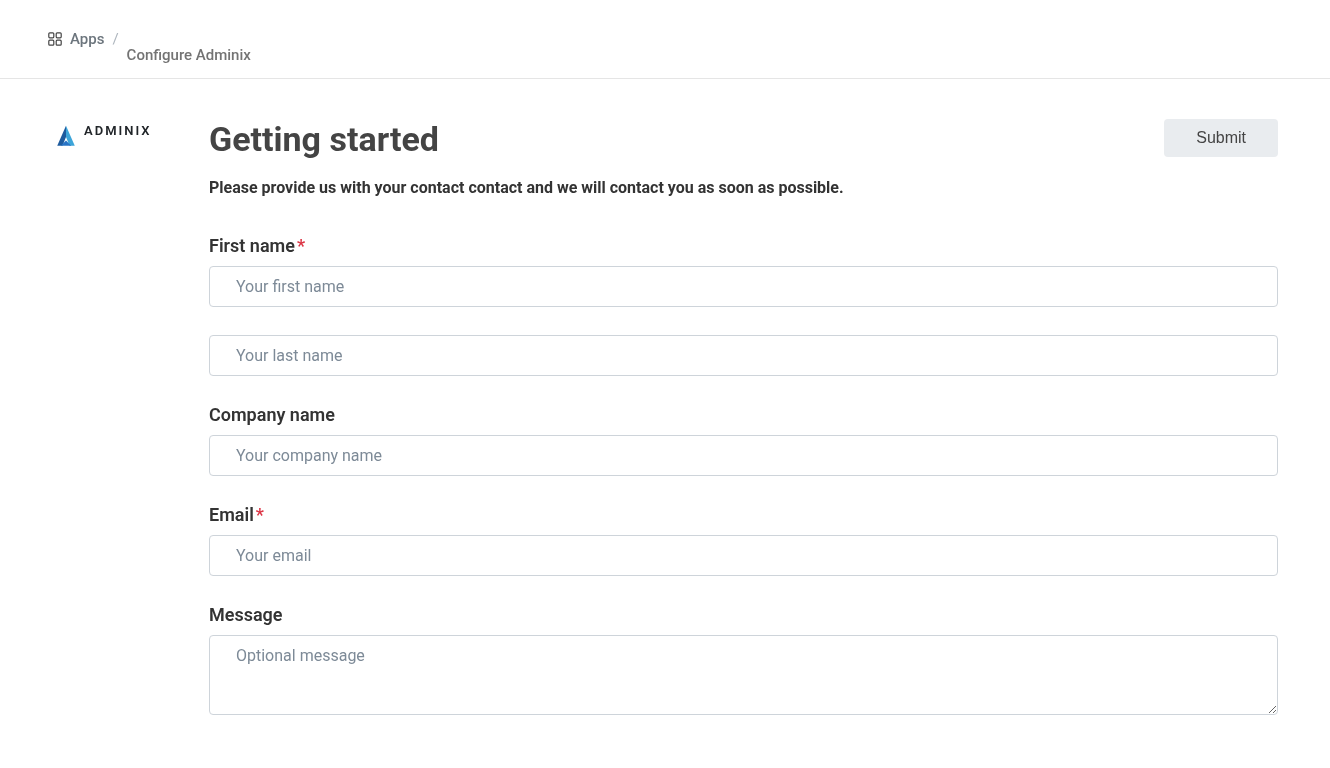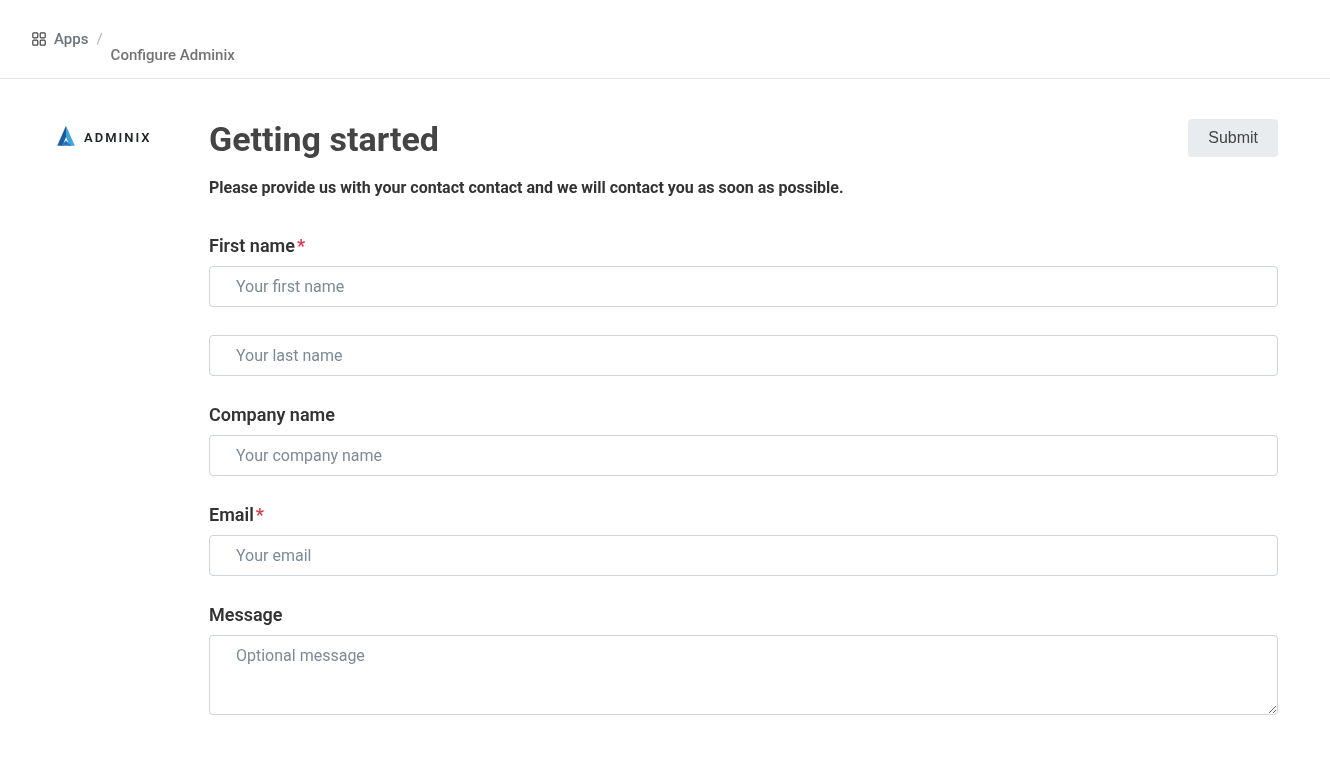--- a/index.html
+++ b/index.html
@@ -6,21 +6,21 @@
       margin: 0;
       padding: 0;
       box-sizing: border-box;
     }
     body {
       font-family: -apple-system, BlinkMacSystemFont, "Segoe UI", Roboto, "Helvetica Neue", Arial, sans-serif;
       background: #fff;
       color: #212529;
     }
     .breadcrumb-bar {
-      padding: 14px 32px;
+      padding: 14px 48px;
       border-bottom: 1px solid #e5e5e5;
       display: flex;
       align-items: center;
       gap: 8px;
       font-size: 15px;
     }
     .grid-icon {
       display: inline-flex;
       width: 14px;
       height: 14px;
@@ -43,21 +43,20 @@
       padding: 40px 52px;
       gap: 30px;
     }
     .logo-column {
       width: 127px;
       flex-shrink: 0;
       padding-top: 4px;
     }
     .logo {
       display: flex;
-      align-items: center;
       gap: 4px;
     }
     .logo-mark {
       width: 28px;
       height: 28px;
     }
     .logo-text {
       font-size: 13px;
       font-weight: 600;
       letter-spacing: 2px;
@@ -76,21 +75,21 @@
     .page-title {
       font-size: 34px;
       font-weight: 700;
       color: #444;
       line-height: 1.2;
     }
     .submit-btn {
       background: #e9ecef;
       border: none;
       border-radius: 4px;
-      padding: 10px 20px;
+      padding: 10px 32px;
       font-size: 16px;
       color: #444;
       font-weight: 500;
       cursor: pointer;
     }
     .subtitle {
       font-size: 16px;
       font-weight: 700;
       color: #333;
       margin-bottom: 38px;

